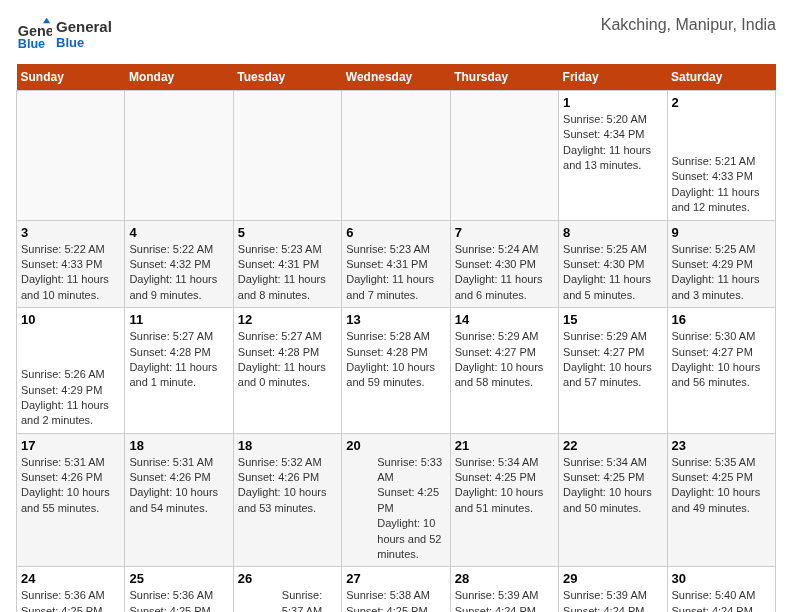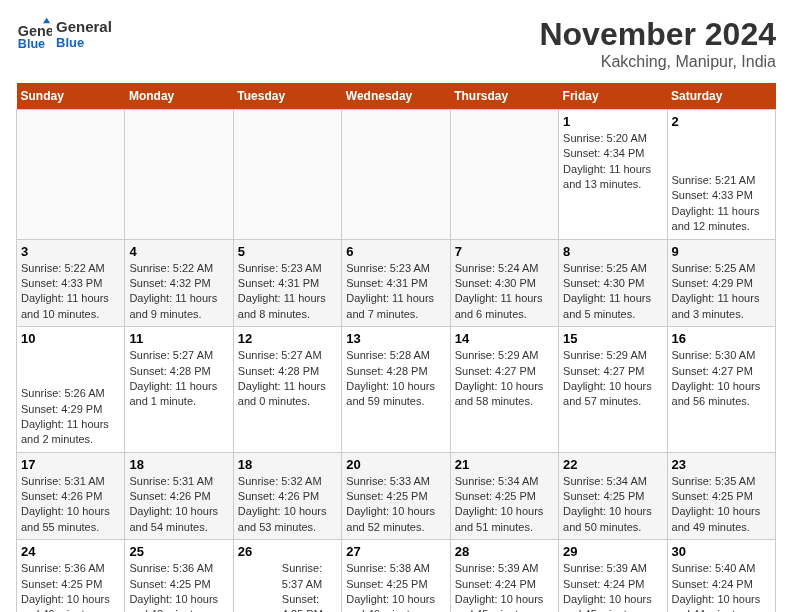--- a/index.html
+++ b/index.html
@@ -88,21 +88,20 @@
       <text x="2" y="22" font-size="16" font-weight="bold" fill="#333">General</text>
       <text x="2" y="36" font-size="14" font-weight="bold" fill="#1565c0">Blue</text>
       <polygon points="30,8 38,8 34,2" fill="#1565c0"></polygon>
     </svg>
     <div>
       <div style="font-size:15px;font-weight:bold;color:#333;">General</div>
       <div style="font-size:13px;font-weight:bold;color:#1565c0;">Blue</div>
     </div>
   </div>
   <div class="title-area">
-    <div class="month-title">November 2024</div>
     <div class="location">Kakching, Manipur, India</div>
   </div>
 </div>
 
 <table>
   <thead>
     <tr>
     <th>Sunday</th>
         <th>Monday</th>
         <th>Tuesday</th>
@@ -234,21 +233,21 @@
 Daylight: 10 hours and 54 minutes.</div>
         </td>
         <td>
           <span class="day-num">18</span>
           <div class="day-info" style="white-space: pre-line;">Sunrise: 5:32 AM
 Sunset: 4:26 PM
 Daylight: 10 hours and 53 minutes.</div>
         </td>
         <td>
           <span class="day-num">20</span>
-          <div class="day-info" style="white-space: pre-line;">Sunrise: 5:33 AM
+          <div class="day-info" style="white-space: pre-line; margin-left: 31px;">Sunrise: 5:33 AM
 Sunset: 4:25 PM
 Daylight: 10 hours and 52 minutes.</div>
         </td>
         <td>
           <span class="day-num">21</span>
           <div class="day-info" style="white-space: pre-line;">Sunrise: 5:34 AM
 Sunset: 4:25 PM
 Daylight: 10 hours and 51 minutes.</div>
         </td>
         <td>

